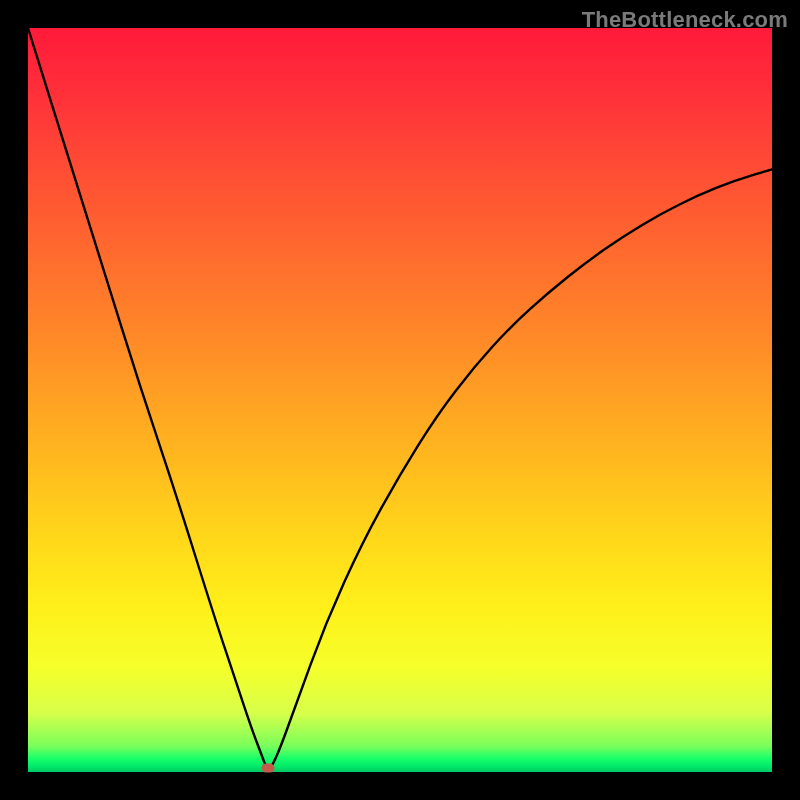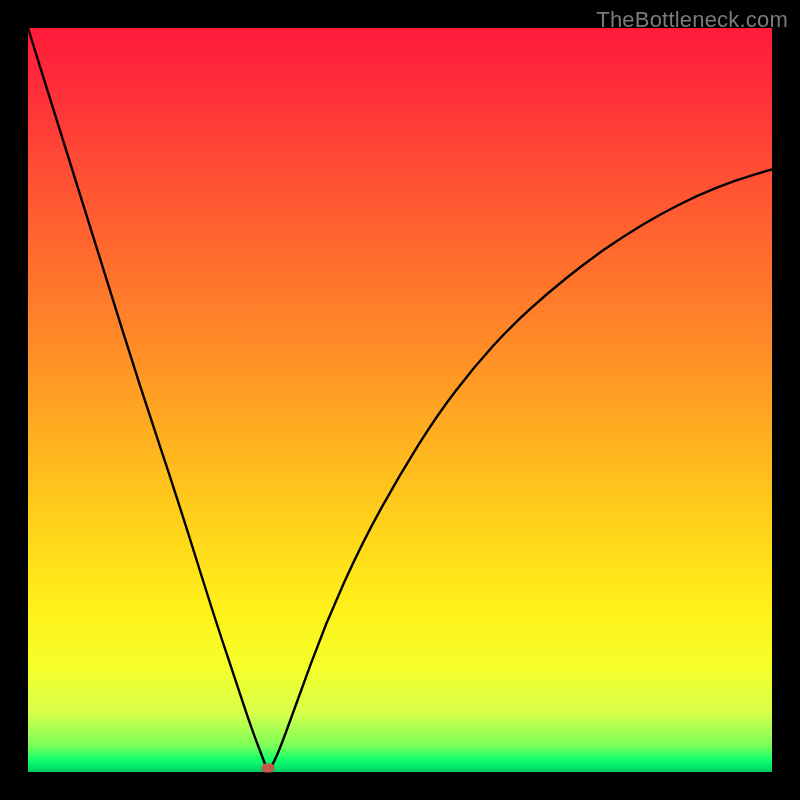--- a/index.html
+++ b/index.html
@@ -44,21 +44,21 @@
       #00c860 100%
     );
   }
   .watermark {
     position: absolute;
     top: 7px;
     right: 12px;
     color: #7a7a7a;
     font-size: 22px;
     letter-spacing: 0.2px;
-    font-weight: 400;
+    font-weight: 700;
     user-select: none;
   }
   svg.curve {
     position: absolute;
     left: 0;
     top: 0;
     width: 744px;
     height: 744px;
     overflow: visible;
   }

